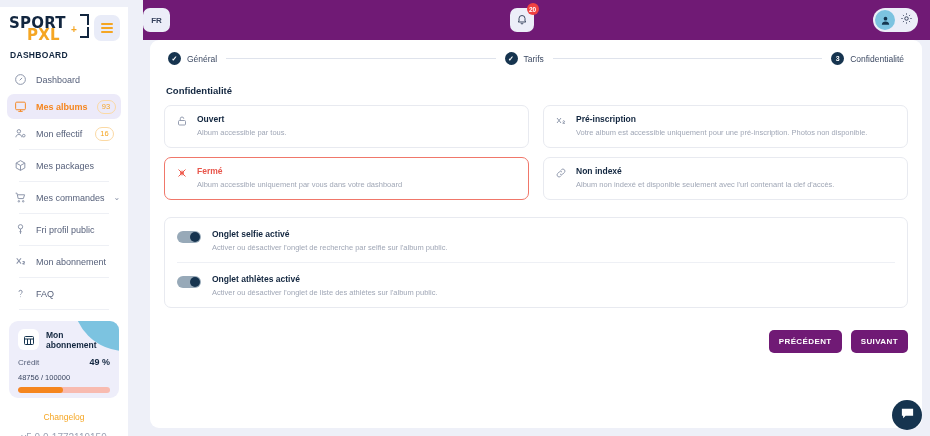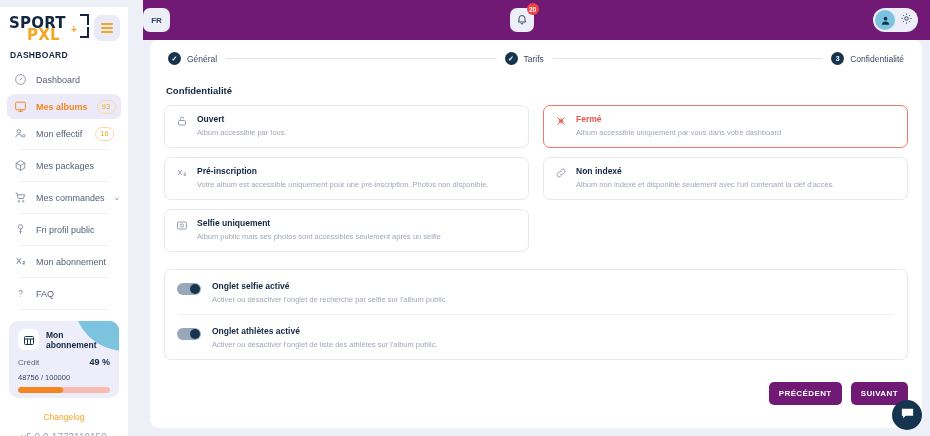--- a/index.html
+++ b/index.html
@@ -400,71 +400,59 @@
             <rect x="5" y="11" width="14" height="9" rx="2"></rect>
               <path d="M8.5 11V7.5a3.5 3.5 0 017 0"></path>
           </svg>
         </span>
         <div class="opt-body">
           <div class="opt-title">Ouvert</div>
           <div class="opt-desc">Album accessible par tous.</div>
         </div>
       </div>
 
+      <div class="opt-card">
+        <span class="opt-ico">
+          <svg width="12" height="12" viewBox="0 0 24 24" fill="none" stroke="#8a93a8" stroke-width="1.9">
+            <path d="M4 6l8 10M12 6L4 16"></path>
+              <path d="M15.5 16.5h4.5M15.5 16.5c0-1.6 3.6-1.7 3.6-3.4 0-1-.9-1.6-1.8-1.6-.9 0-1.6.4-1.8 1.2"></path>
+          </svg>
+        </span>
+        <div class="opt-body">
+          <div class="opt-title">Pré-inscription</div>
+          <div class="opt-desc">Votre album est accessible uniquement pour une pré-inscription. Photos non disponible.</div>
+        </div>
+      </div>
+
       <div class="opt-card selected">
         <span class="opt-ico">
           <svg width="12" height="12" viewBox="0 0 24 24" fill="none" stroke="#ef5a4d" stroke-width="2">
             <path d="M5 5l14 14M19 5L5 19"></path>
             <path d="M9 8.5h6v7H9z" stroke="#ef5a4d" stroke-width="1.6"></path>
           </svg>
         </span>
         <div class="opt-body">
           <div class="opt-title">Fermé</div>
           <div class="opt-desc">Album accessible uniquement par vous dans votre dashboard</div>
         </div>
       </div>
 
       <div class="opt-card">
         <span class="opt-ico">
-          <svg width="12" height="12" viewBox="0 0 24 24" fill="none" stroke="#8a93a8" stroke-width="1.9">
-            <path d="M4 6l8 10M12 6L4 16"></path>
-              <path d="M15.5 16.5h4.5M15.5 16.5c0-1.6 3.6-1.7 3.6-3.4 0-1-.9-1.6-1.8-1.6-.9 0-1.6.4-1.8 1.2"></path>
-          </svg>
-        </span>
-        <div class="opt-body">
-          <div class="opt-title">Pré-inscription</div>
-          <div class="opt-desc">Votre album est accessible uniquement pour une pré-inscription. Photos non disponible.</div>
-        </div>
-      </div>
-
-      <div class="opt-card">
-        <span class="opt-ico">
           <svg width="12" height="12" viewBox="0 0 24 24" fill="none" stroke="#8a93a8" stroke-width="1.8">
             <path d="M10 14a4 4 0 005.7 0l3-3a4 4 0 00-5.7-5.7L11.5 6.8"></path>
             <path d="M14 10a4 4 0 00-5.7 0l-3 3a4 4 0 005.7 5.7l1.5-1.5"></path>
           </svg>
         </span>
         <div class="opt-body">
           <div class="opt-title">Non indexé</div>
           <div class="opt-desc">Album non indexé et disponible seulement avec l'url contenant la clef d'accès.</div>
         </div>
       </div>
 
-      <div class="opt-card">
-        <span class="opt-ico">
-          <svg width="12" height="12" viewBox="0 0 24 24" fill="none" stroke="#8a93a8" stroke-width="1.8">
-            <rect x="3" y="6" width="18" height="14" rx="2.5"></rect>
-              <circle cx="12" cy="13" r="3.2"></circle>
-          </svg>
-        </span>
-        <div class="opt-body">
-          <div class="opt-title">Selfie uniquement</div>
-          <div class="opt-desc">Album public mais ses photos sont accessibles seulement après un selfie</div>
-        </div>
-      </div>
     </div>
 
     <div class="toggle-panel">
       <div class="toggle-row">
         <span class="switch">
             <span class="knob"></span>
           </span>
         <div>
           <div class="tg-title">Onglet selfie activé</div>
           <div class="tg-desc">Activer ou désactiver l'onglet de recherche par selfie sur l'album public.</div>

